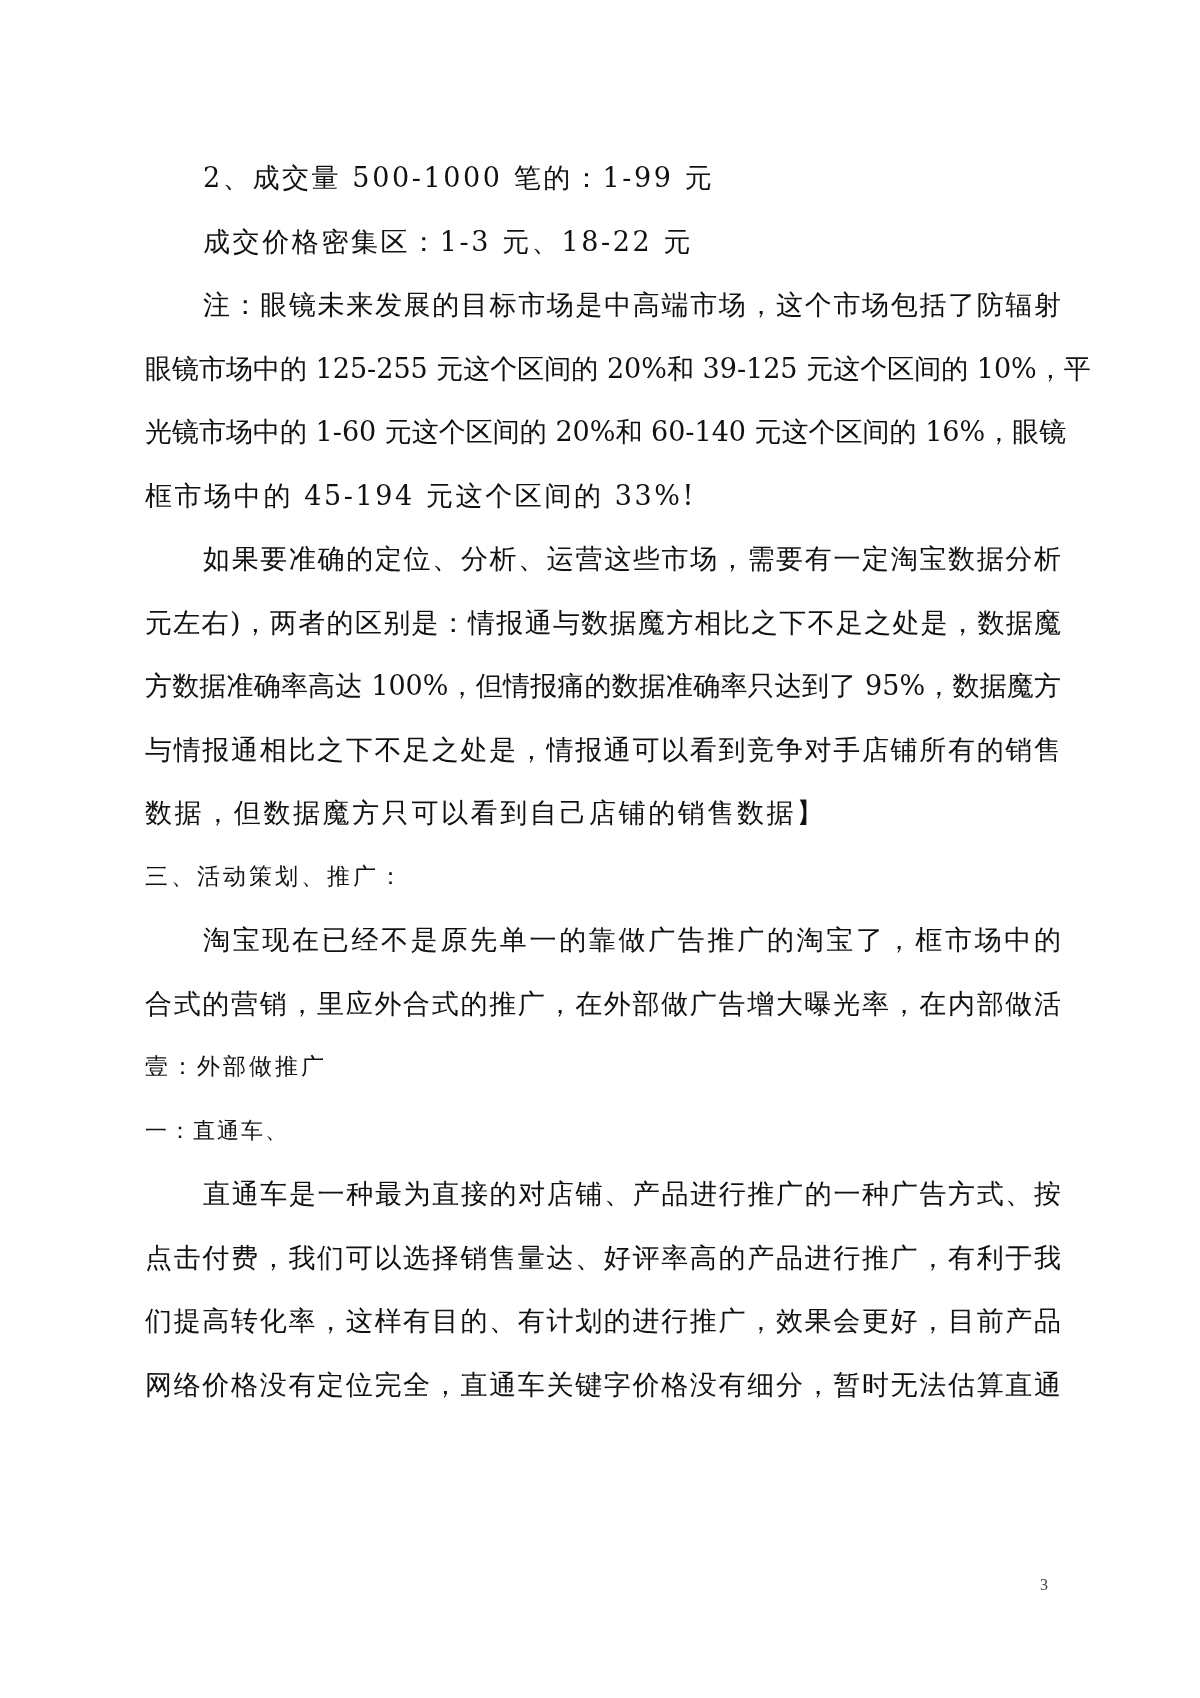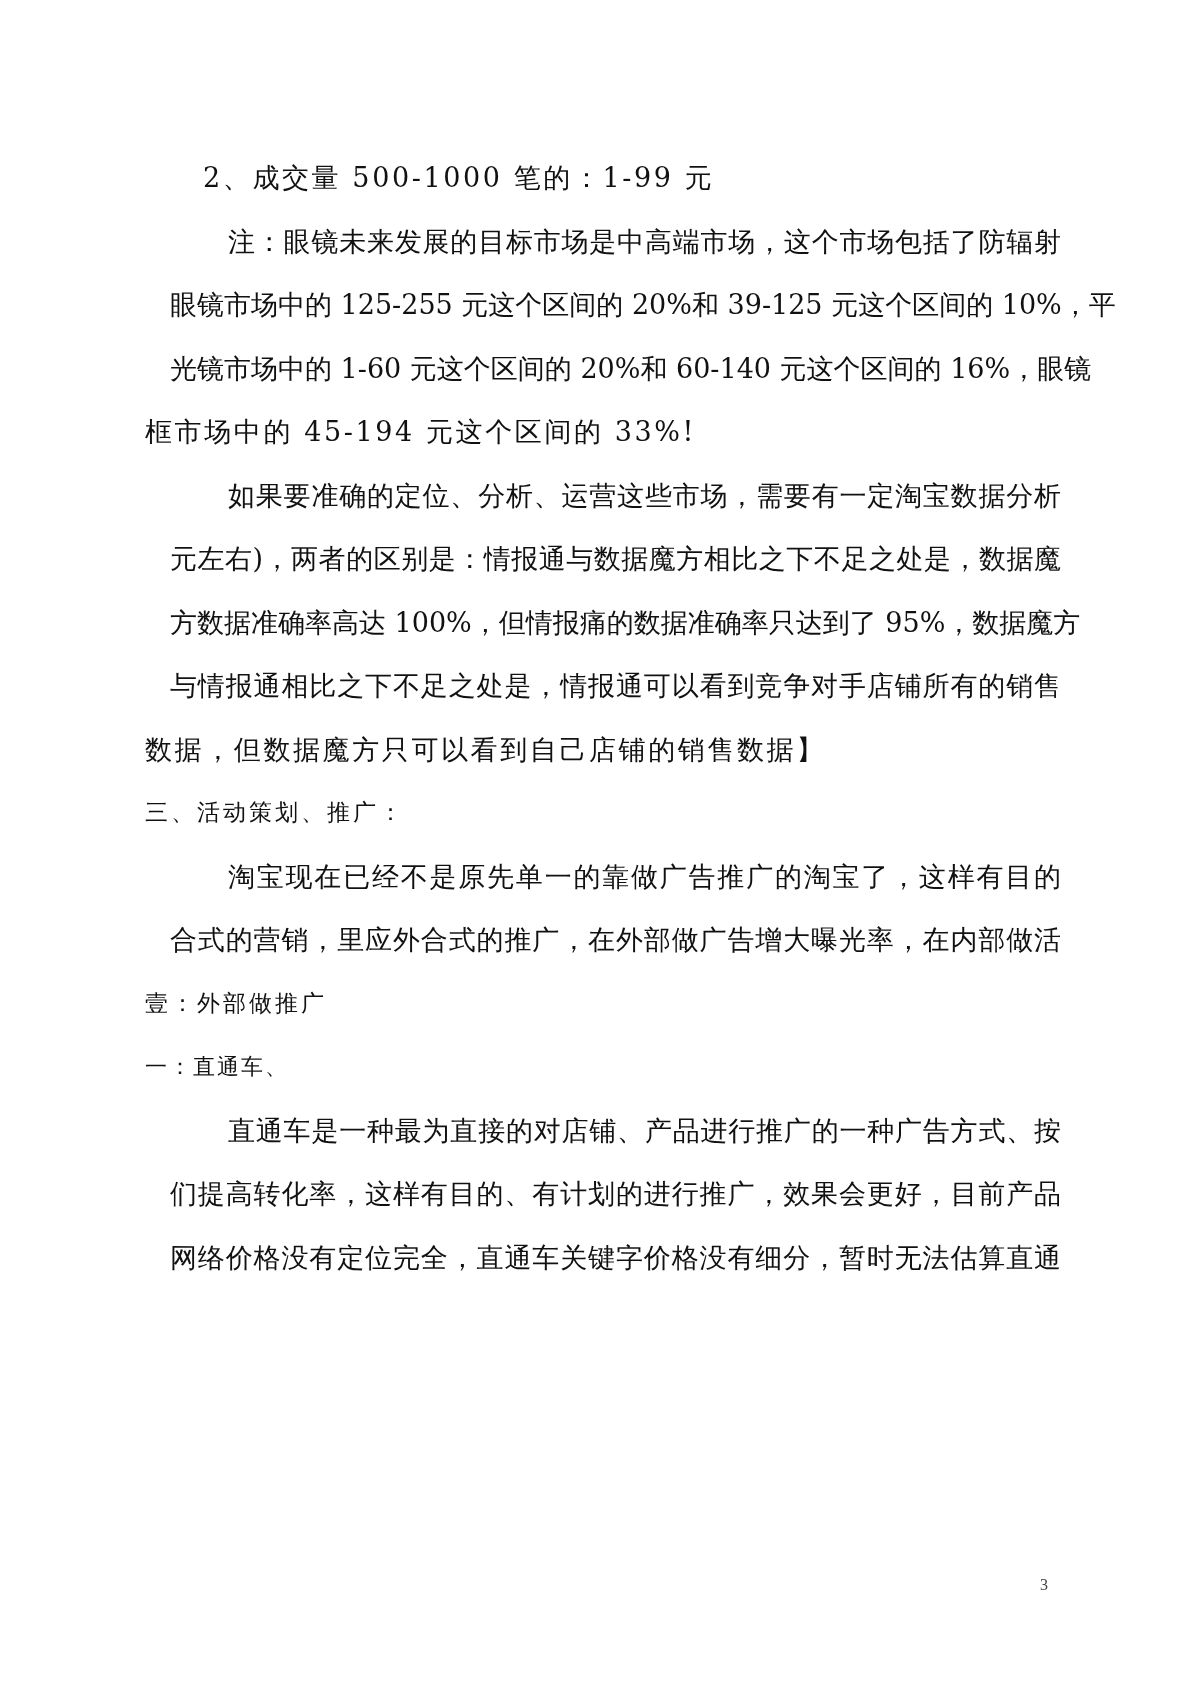--- a/index.html
+++ b/index.html
@@ -33,21 +33,20 @@
       height: 63.5px;
       line-height: 63.5px;
       font-size: 27px;
       white-space: nowrap;
       letter-spacing: 2.6px;
     }
     .line.justify {
       text-align: justify;
       text-align-last: justify;
       letter-spacing: 0;
-      margin-left: 25px;
     }
     .line.indent {
       padding-left: 58px;
     }
     .line.heading {
       font-size: 23px;
       letter-spacing: 3px;
     }
     .line.subheading {
       font-size: 22px;
@@ -61,32 +60,34 @@
       color: #444444;
       font-family: "Liberation Serif", serif;
     }
   </style>
 </head>
 <body>
 
 <div class="page">
   <div class="text-block">
     <div class="line indent">2、成交量 500-1000 笔的：1-99 元</div>
+    <div class="line indent">成交价格密集区：1-3 元、18-22 元</div>
     <div class="line indent justify">注：眼镜未来发展的目标市场是中高端市场，这个市场包括了防辐射</div>
     <div class="line justify">眼镜市场中的 125-255 元这个区间的 20%和 39-125 元这个区间的 10%，平</div>
     <div class="line justify">光镜市场中的 1-60 元这个区间的 20%和 60-140 元这个区间的 16%，眼镜</div>
     <div class="line">框市场中的 45-194 元这个区间的 33%!</div>
     <div class="line indent justify">如果要准确的定位、分析、运营这些市场，需要有一定淘宝数据分析</div>
     <div class="line justify">元左右)，两者的区别是：情报通与数据魔方相比之下不足之处是，数据魔</div>
     <div class="line justify">方数据准确率高达 100%，但情报痛的数据准确率只达到了 95%，数据魔方</div>
     <div class="line justify">与情报通相比之下不足之处是，情报通可以看到竞争对手店铺所有的销售</div>
     <div class="line">数据，但数据魔方只可以看到自己店铺的销售数据】</div>
     <div class="line heading">三、活动策划、推广：</div>
-    <div class="line indent justify">淘宝现在已经不是原先单一的靠做广告推广的淘宝了，这样有目的</div>
+    <div class="line indent justify">淘宝现在已经不是原先单一的靠做广告推广的淘宝了，框市场中的</div>
     <div class="line justify">合式的营销，里应外合式的推广，在外部做广告增大曝光率，在内部做活</div>
     <div class="line heading">壹：外部做推广</div>
     <div class="line subheading">一：直通车、</div>
     <div class="line indent justify">直通车是一种最为直接的对店铺、产品进行推广的一种广告方式、按</div>
+    <div class="line justify">点击付费，我们可以选择销售量达、好评率高的产品进行推广，有利于我</div>
     <div class="line justify">们提高转化率，这样有目的、有计划的进行推广，效果会更好，目前产品</div>
     <div class="line justify">网络价格没有定位完全，直通车关键字价格没有细分，暂时无法估算直通</div>
   </div>
   <div class="page-number">3</div>
 </div>
 
 </body></html>

